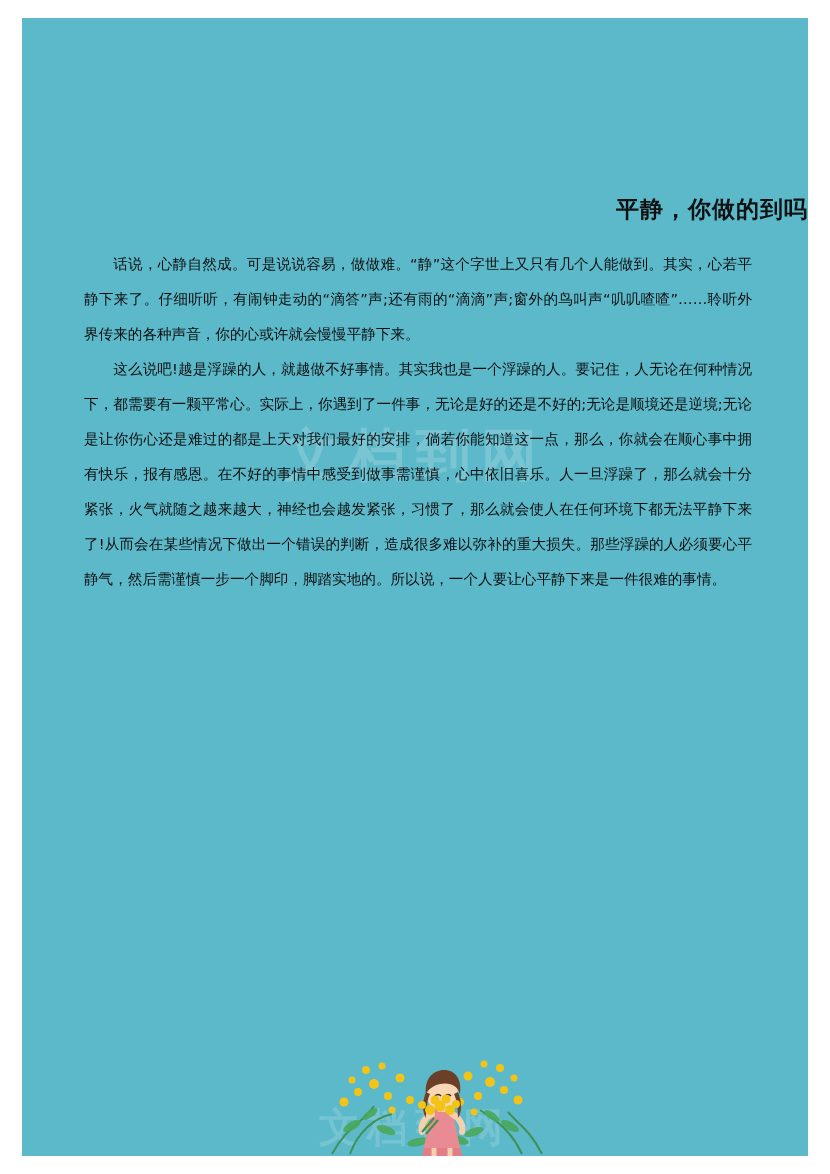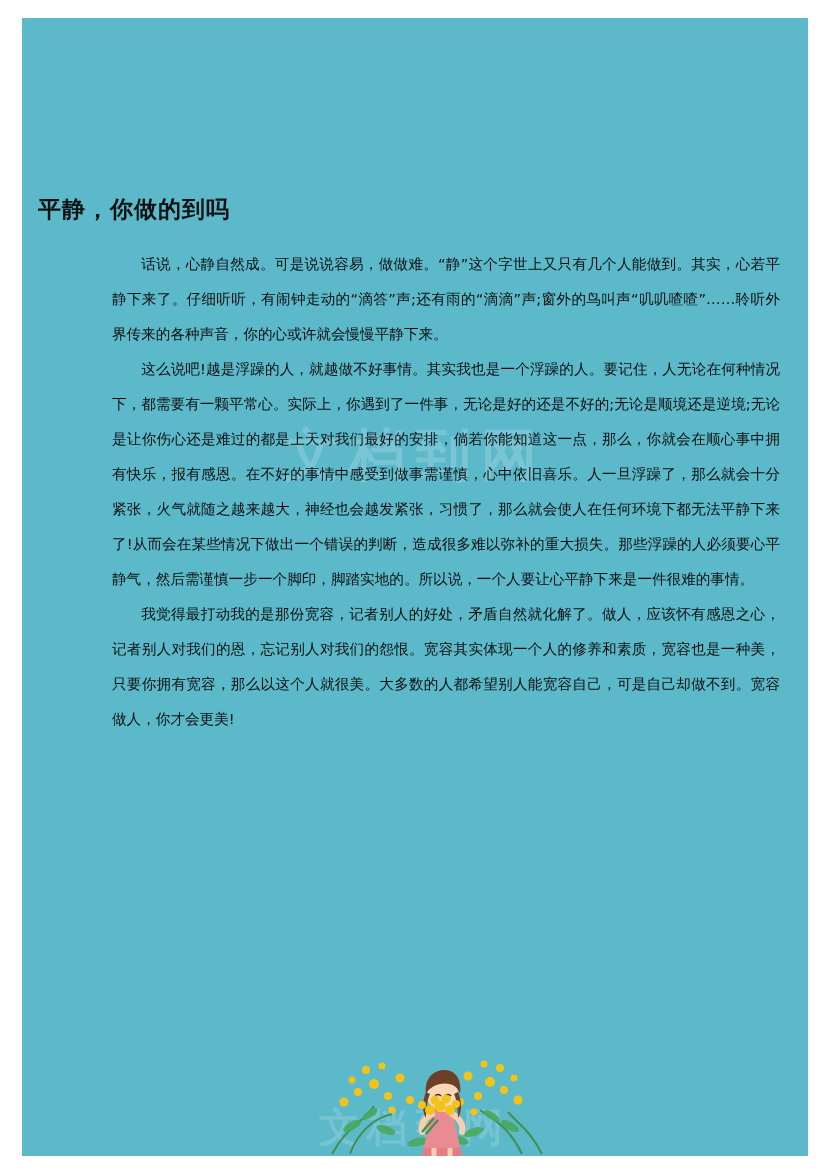--- a/index.html
+++ b/index.html
@@ -21,42 +21,41 @@
     position: absolute;
     left: 22px;
     top: 18px;
     width: 786px;
     height: 1138px;
     background: #5cb9ca;
     overflow: hidden;
   }
   .doc-title {
     position: absolute;
-    left: 16px;
+    left: 0;
     top: 176px;
     width: 786px;
-    text-align: left;
+    text-align: right;
     font-size: 23px;
     font-weight: bold;
     color: #111111;
     letter-spacing: 1px;
     font-family: "DejaVu Sans", "Liberation Sans", sans-serif;
   }
   .body-text {
     position: absolute;
     left: 62px;
     top: 228px;
     width: 668px;
     font-size: 14.6px;
     line-height: 35px;
     color: #0e0e0e;
     text-align: justify;
     text-justify: inter-ideograph;
     font-family: "DejaVu Sans", "Liberation Sans", sans-serif;
-    margin-left: 28px;
   }
   .body-text p {
     margin: 0 0 0 0;
     text-indent: 2em;
   }
   .watermark {
     position: absolute;
     left: 50%;
     top: 400px;
     transform: translateX(-50%);
@@ -91,21 +90,20 @@
   <div class="sheet">
 
     <div class="watermark">文档到网</div>
     <div class="watermark two">文档到网</div>
 
     <div class="doc-title">平静，你做的到吗</div>
 
     <div class="body-text">
       <p>话说，心静自然成。可是说说容易，做做难。“静”这个字世上又只有几个人能做到。其实，心若平静下来了。仔细听听，有闹钟走动的“滴答”声;还有雨的“滴滴”声;窗外的鸟叫声“叽叽喳喳”……聆听外界传来的各种声音，你的心或许就会慢慢平静下来。</p>
       <p>这么说吧!越是浮躁的人，就越做不好事情。其实我也是一个浮躁的人。要记住，人无论在何种情况下，都需要有一颗平常心。实际上，你遇到了一件事，无论是好的还是不好的;无论是顺境还是逆境;无论是让你伤心还是难过的都是上天对我们最好的安排，倘若你能知道这一点，那么，你就会在顺心事中拥有快乐，报有感恩。在不好的事情中感受到做事需谨慎，心中依旧喜乐。人一旦浮躁了，那么就会十分紧张，火气就随之越来越大，神经也会越发紧张，习惯了，那么就会使人在任何环境下都无法平静下来了!从而会在某些情况下做出一个错误的判断，造成很多难以弥补的重大损失。那些浮躁的人必须要心平静气，然后需谨慎一步一个脚印，脚踏实地的。所以说，一个人要让心平静下来是一件很难的事情。</p>
-      <p>我觉得最打动我的是那份宽容，记者别人的好处，矛盾自然就化解了。做人，应该怀有感恩之心，记者别人对我们的恩，忘记别人对我们的怨恨。宽容其实体现一个人的修养和素质，宽容也是一种美，只要你拥有宽容，那么以这个人就很美。大多数的人都希望别人能宽容自己，可是自己却做不到。宽容做人，你才会更美!</p>
     </div>
 
     <div class="deco">
       <svg width="230" height="150" viewBox="0 0 230 150" xmlns="http://www.w3.org/2000/svg">
 
         <g stroke="#3e8f4e" stroke-width="2" fill="none" opacity="0.95">
           <path d="M10 148 C 25 120, 40 118, 52 100"></path>
           <path d="M28 148 C 36 126, 52 112, 70 108"></path>
           <path d="M200 148 C 188 122, 170 112, 158 104"></path>
           <path d="M220 148 C 208 124, 196 118, 186 106"></path>

